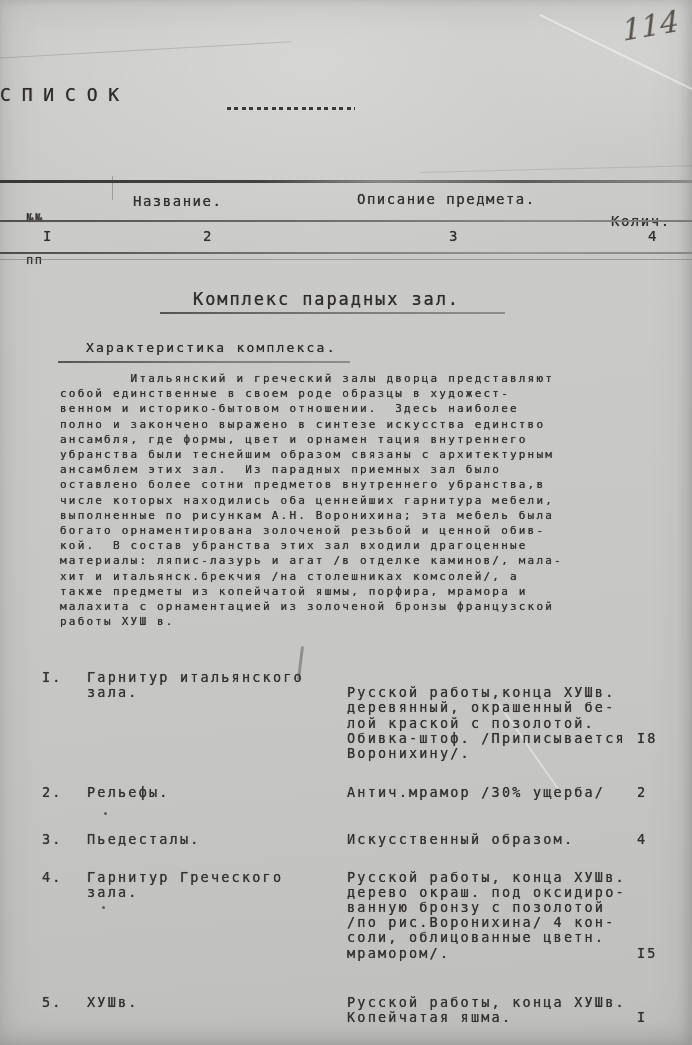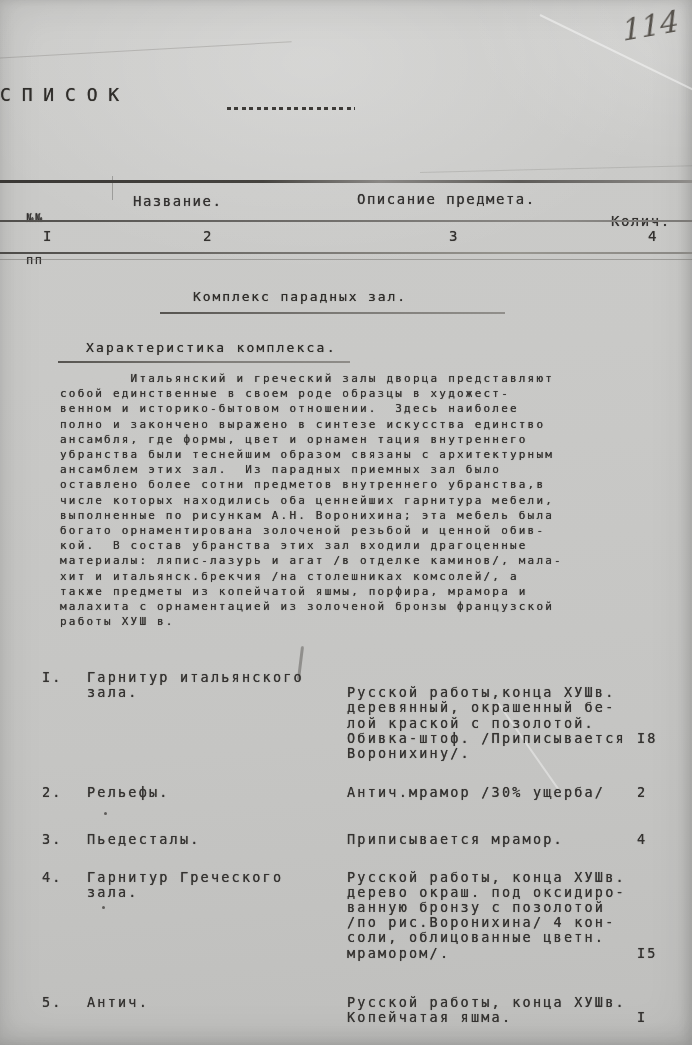--- a/index.html
+++ b/index.html
@@ -55,21 +55,21 @@
 
   .colhead{position:absolute;font-size:14px;letter-spacing:1.5px;color:#333130;}
   .ch-no{left:26px;top:183px;line-height:14px;font-size:12px;}
   .ch-no span{display:block;}
   .ch-name{left:133px;top:193px;}
   .ch-desc{left:357px;top:191px;}
   .ch-qty{left:611px;top:193px;margin-top:20px;}
   .colnum{position:absolute;top:228px;font-size:14px;}
   .cn1{left:43px;} .cn2{left:203px;} .cn3{left:449px;} .cn4{left:648px;}
 
-  .sec-heading{position:absolute;top:289px;left:193px;font-size:13px;letter-spacing:1.9px;color:#2f2d2a;}
+  .sec-heading{position:absolute;top:289px;left:193px;font-size:17px;letter-spacing:1.9px;color:#2f2d2a;}
   .sec-underline{position:absolute;top:312px;left:160px;width:345px;height:2px;background:linear-gradient(90deg,#565450,#7b7975 50%,#918f8b);filter:blur(0.4px);}
   .sub-heading{position:absolute;top:340px;left:86px;font-size:13px;letter-spacing:2.2px;color:#2f2d2a;}
   .sub-underline{position:absolute;top:361px;left:58px;width:292px;height:2px;background:linear-gradient(90deg,#565450,#807e7a 55%,#8e8c88);filter:blur(0.4px);}
 
   .paragraph{
     position:absolute;top:371px;left:60px;width:620px;
     font-size:11px;letter-spacing:2.2px;line-height:15.2px;
   }
 
   .items{position:absolute;top:670px;left:0;width:692px;}
@@ -157,39 +157,39 @@
     <div class="item-row">
       <div class="num type">2.</div>
       <div class="name type">Рельефы.</div>
       <div class="desc type">Антич.мрамор /30% ущерба/</div>
       <div class="qty type" style="top: 0px;">2</div>
     </div>
 
     <div class="item-row">
       <div class="num type">3.</div>
       <div class="name type">Пьедесталы.</div>
-      <div class="desc type">Приписывается мрамор.</div>
+      <div class="desc type">Искусственный образом.</div>
       <div class="qty type" style="top: 0px;">4</div>
     </div>
 
     <div class="item-row">
       <div class="num type">4.</div>
       <div class="name type">Гарнитур Греческого
 зала.</div>
       <div class="desc type">Русской работы, конца ХУШв.
 дерево окраш. под оксидиро-
 ванную бронзу с позолотой
 /по рис.Воронихина/ 4 кон-
 соли, облицованные цветн.
 мрамором/.</div>
       <div class="qty type" style="top: 76px;">I5</div>
     </div>
 
     <div class="item-row">
       <div class="num type">5.</div>
-      <div class="name type">Антич.</div>
+      <div class="name type">ХУШв.</div>
       <div class="desc type">Русской работы, конца ХУШв.
 Копейчатая яшма.</div>
       <div class="qty type" style="top: 15.2px;">I</div>
     </div>
   </div>
 
 </div>
 
 </body></html>

